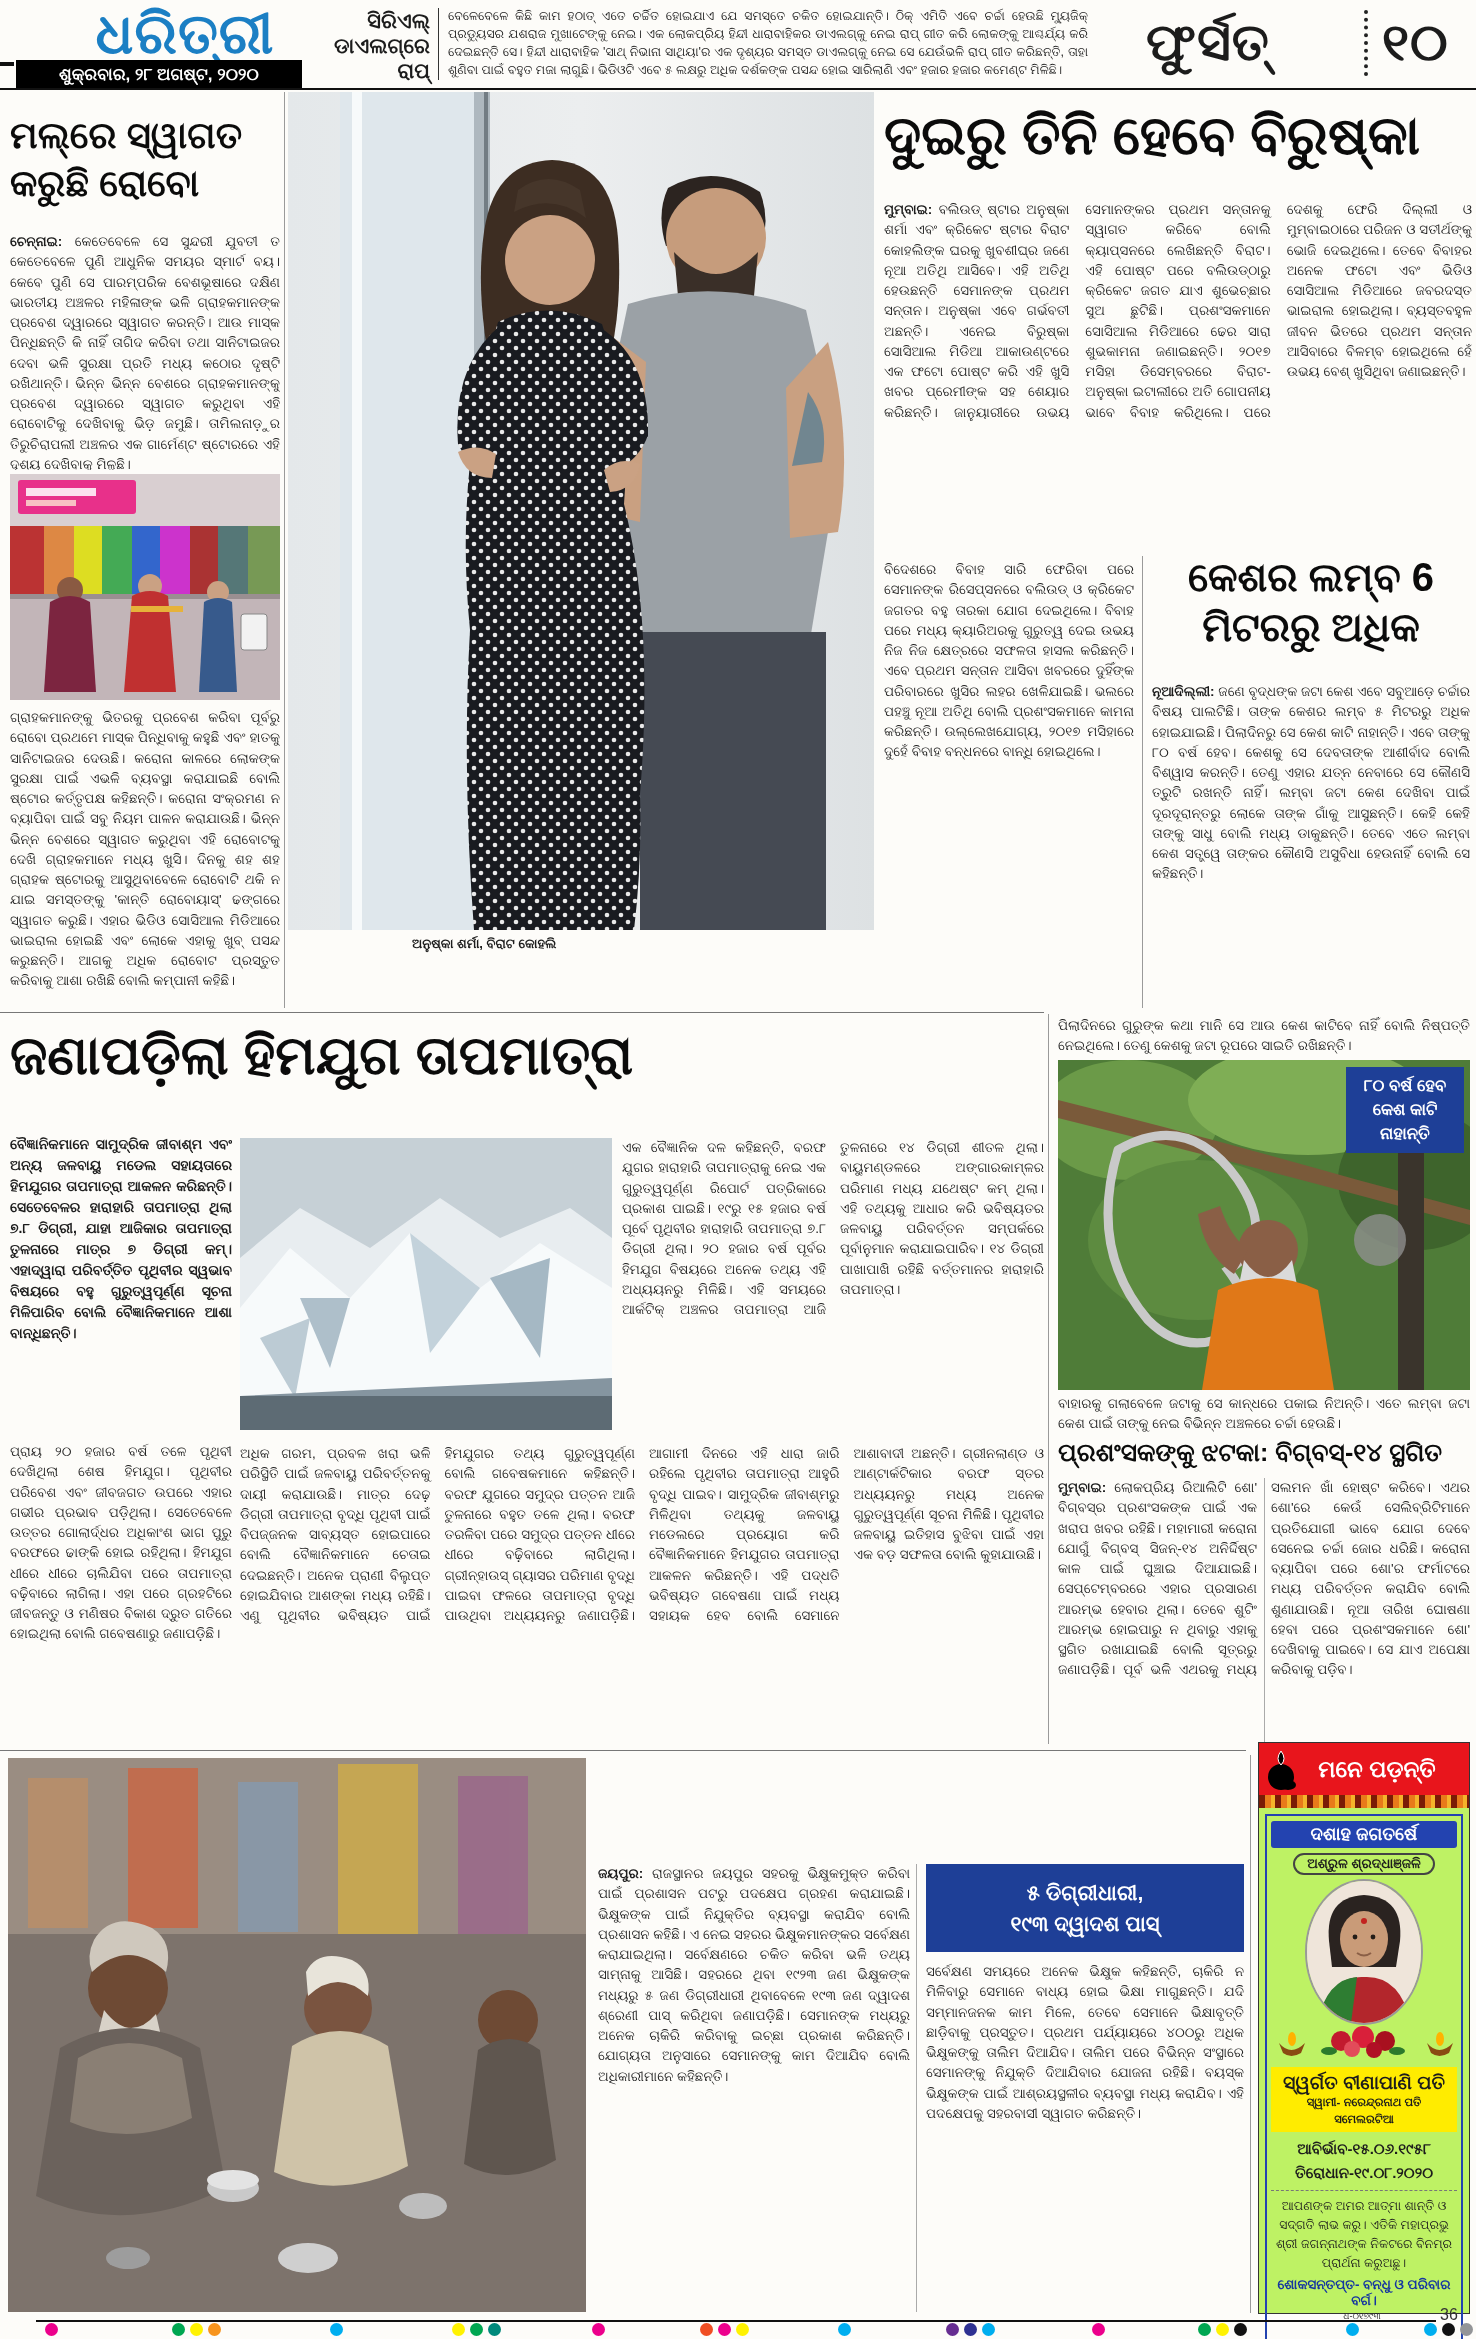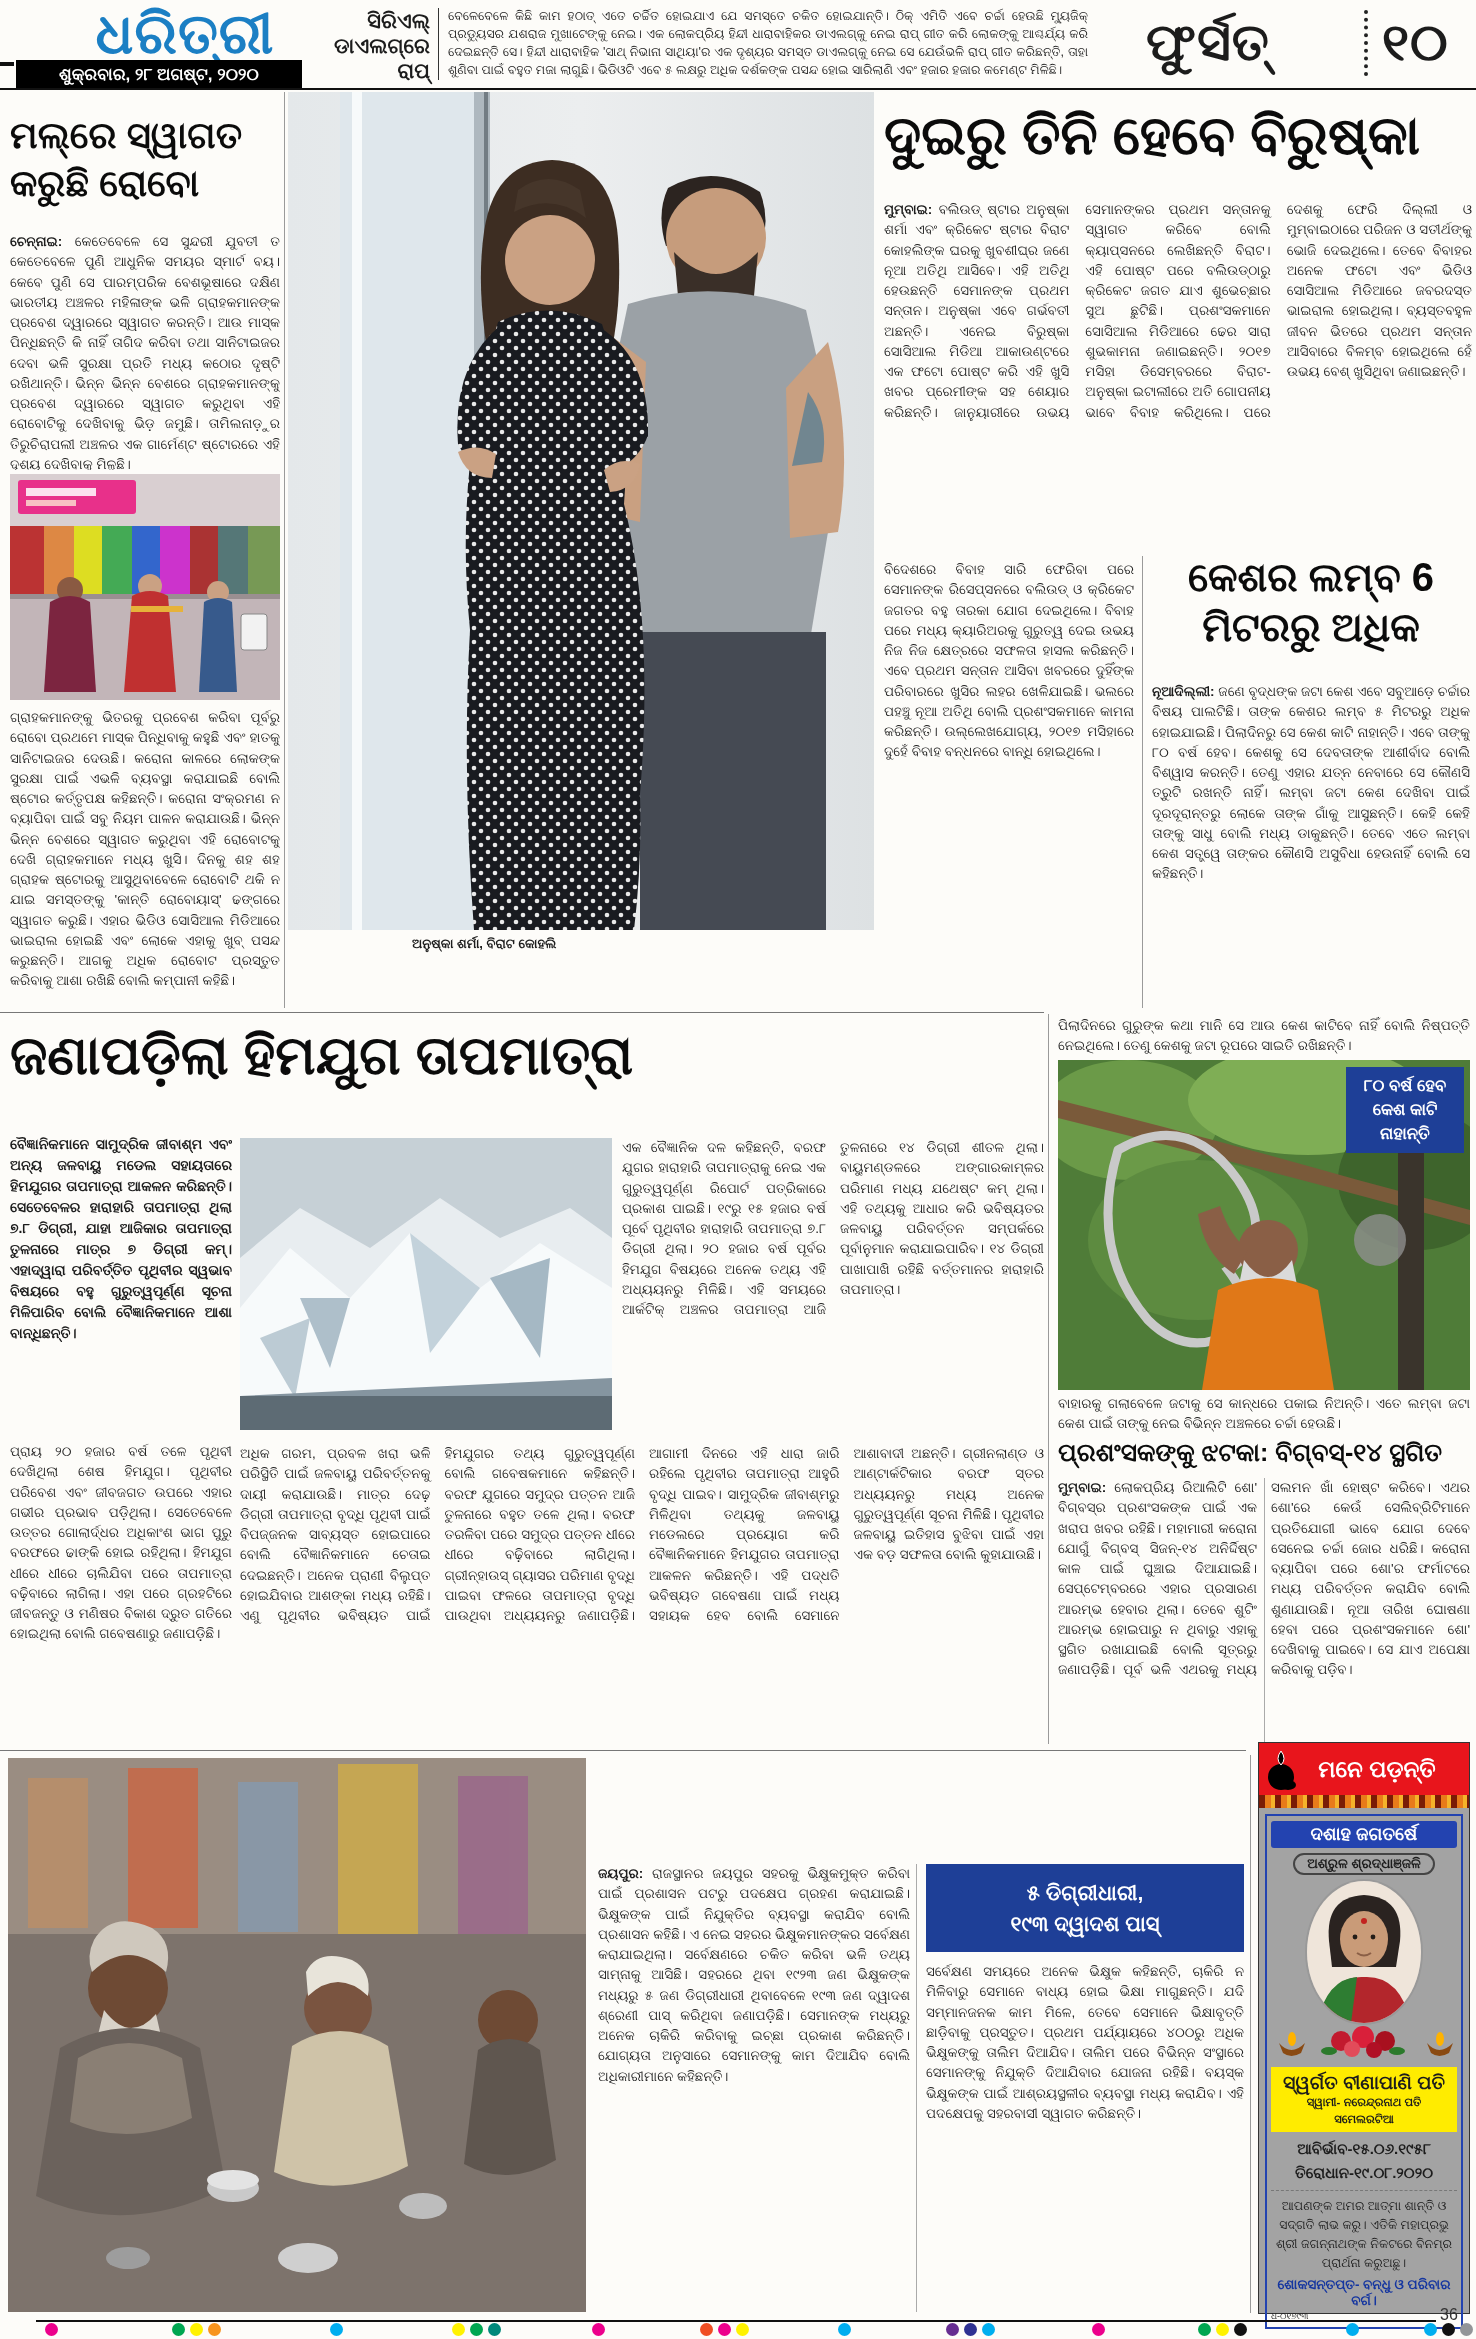--- a/index.html
+++ b/index.html
@@ -27,35 +27,35 @@
   .h-beg{font-size:50px;font-weight:800;text-align:center;color:#0b0b0b}
   .cols3{column-count:3;column-gap:16px}
   .cols2{column-count:2;column-gap:14px;column-rule:1px solid #aaa}
   .cols2n{column-count:2;column-gap:14px}
   .cols4{column-count:4;column-gap:14px}
   .bold{font-weight:bold}
   .caption{font-size:13px;font-weight:bold;padding:6px 0 0 124px}
   .bluebox{background:#1e3f97;color:#fff;font-weight:800;text-align:center;display:flex;align-items:center;justify-content:center}
   .photo{display:block}
   
-  .ad{border:1px solid #333;background:#a3a3a3}
+  .ad{border:1px solid #333;background:#bef264}
   .ad-red{position:relative;background:#e8151c;height:52px;display:flex;align-items:center;justify-content:center}
   .ad-red .t{color:#fff;font-size:23px;font-weight:800;padding-left:26px}
   .ad-strip{height:13px;background:repeating-linear-gradient(90deg,#7a1c06 0 6px,#e87b1a 6px 12px,#f5b32a 12px 16px)}
   .ad-inner{margin:6px;border:2px solid #2343b0;padding:5px 4px;text-align:center}
   .ad-blue{background:#2343b0;color:#fff;font-weight:800;font-size:18px;border-radius:3px;padding:3px 0}
   .ad-pill{display:inline-block;border:2px solid #444;border-radius:14px;font-size:13.5px;font-weight:bold;padding:1px 12px;margin:5px 0 4px}
   .ad-oval{width:118px;height:146px;border-radius:50%;overflow:hidden;margin:0 auto;border:2px solid #999}
   .ad-yellow{background:#ffec00;padding:5px 2px;margin-top:2px}
   .ad-name{font-size:19px;font-weight:800}
   .ad-rel{font-size:11.5px;font-weight:bold;line-height:1.45}
   .ad-dates{font-size:15px;font-weight:800;line-height:1.6;border-bottom:1px dashed #777;padding:5px 0}
   .ad-prayer{font-size:12.5px;line-height:1.5;padding:6px 2px 2px}
   .ad-mourn{font-size:13.5px;font-weight:800;color:#1536a0;padding-top:3px}
-  .ad-code{font-size:9px;text-align:left;padding:2px 4px 0 0}
+  .ad-code{font-size:9px;text-align:center;padding:2px 4px 16px 0}
   .dot{position:absolute;width:13px;height:13px;border-radius:50%;bottom:3px}
   .pgnum{font-size:16px;color:#333}
 </style>
 </head>
 <body>
 
 <div id="page">
 
   <div class="abs" style="left:0;top:62px;width:14px;height:4px;background:#111"></div>
   <div class="abs" style="left:70px;top:6px;width:230px;text-align:center">

